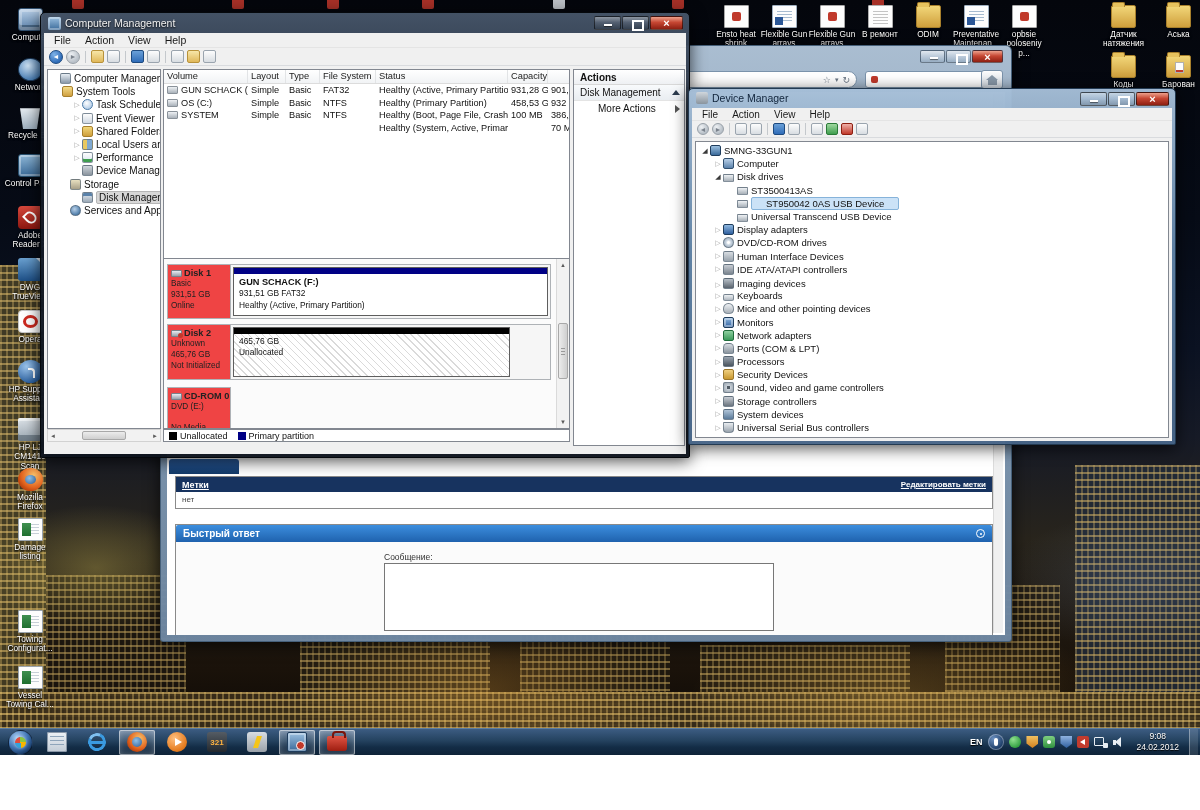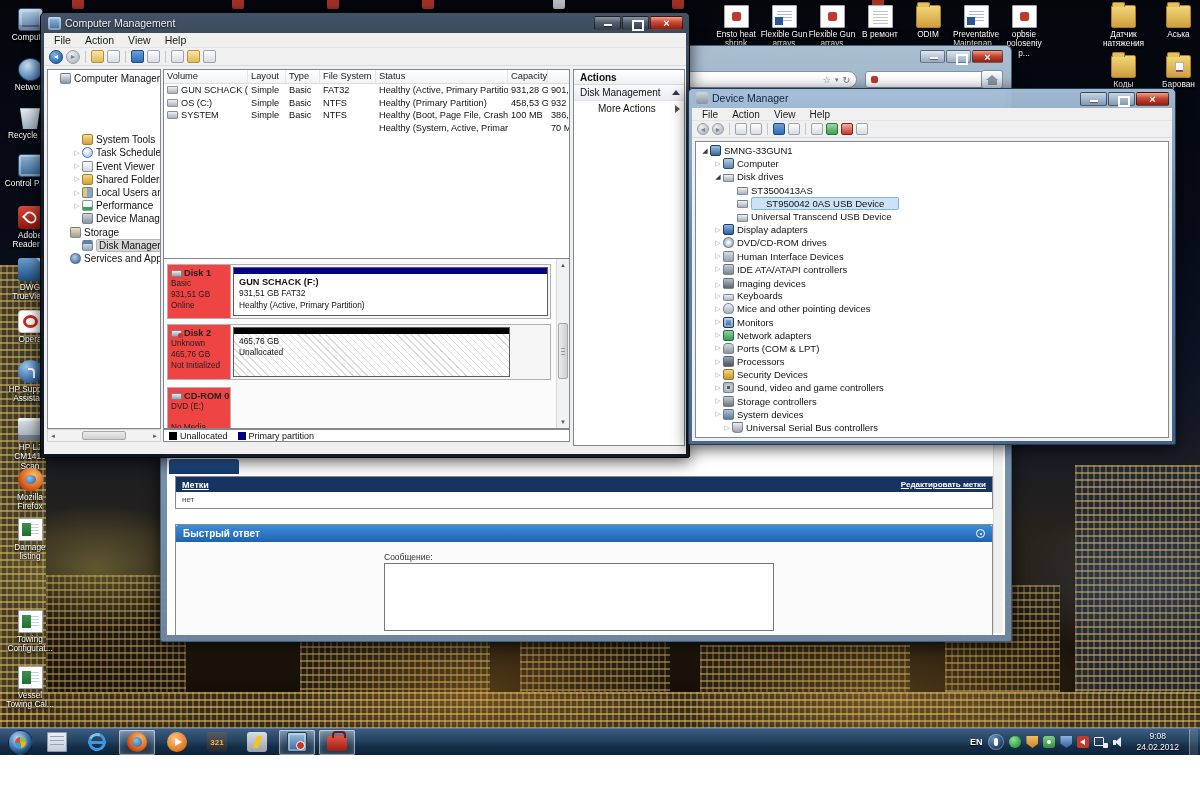--- a/index.html
+++ b/index.html
@@ -456,21 +456,21 @@
           <div class="tico"></div>
           <div class="tico gold"></div>
           <div class="tico"></div>
         </div>
         <div class="tree" id="cm-tree" style="left:3px;top:36px;width:114px;height:360px;">
             <div class="trow" style="padding-left: 2px;">
               <span class="tarr"></span>
               <span class="ti ti-mmc"></span>
               <span>Computer Management (Loca</span>
             </div>
-            <div class="trow" style="padding-left: 24px; margin-top: 48px;">
+            <div class="trow" style="padding-left: 4px;">
               <span class="tarr"></span>
               <span class="ti ti-system-tools"></span>
               <span>System Tools</span>
             </div>
             <div class="trow" style="padding-left: 24px;">
               <span class="tarr">▷</span>
               <span class="ti ti-task-scheduler"></span>
               <span>Task Scheduler</span>
             </div>
             <div class="trow" style="padding-left: 24px;">
@@ -765,21 +765,21 @@
             <div class="trow" style="padding-left: 17px;">
               <span class="tarr">▷</span>
               <span class="ti ti-storage-ctl"></span>
               <span>Storage controllers</span>
             </div>
             <div class="trow" style="padding-left: 17px;">
               <span class="tarr">▷</span>
               <span class="ti ti-system"></span>
               <span>System devices</span>
             </div>
-            <div class="trow" style="padding-left: 26px;">
+            <div class="trow" style="padding-left: 17px;">
               <span class="tarr">▷</span>
               <span class="ti ti-usb"></span>
               <span>Universal Serial Bus controllers</span>
             </div>
           </div>
       </div>
     </div>
   </div>
 
   <div class="taskbar">

